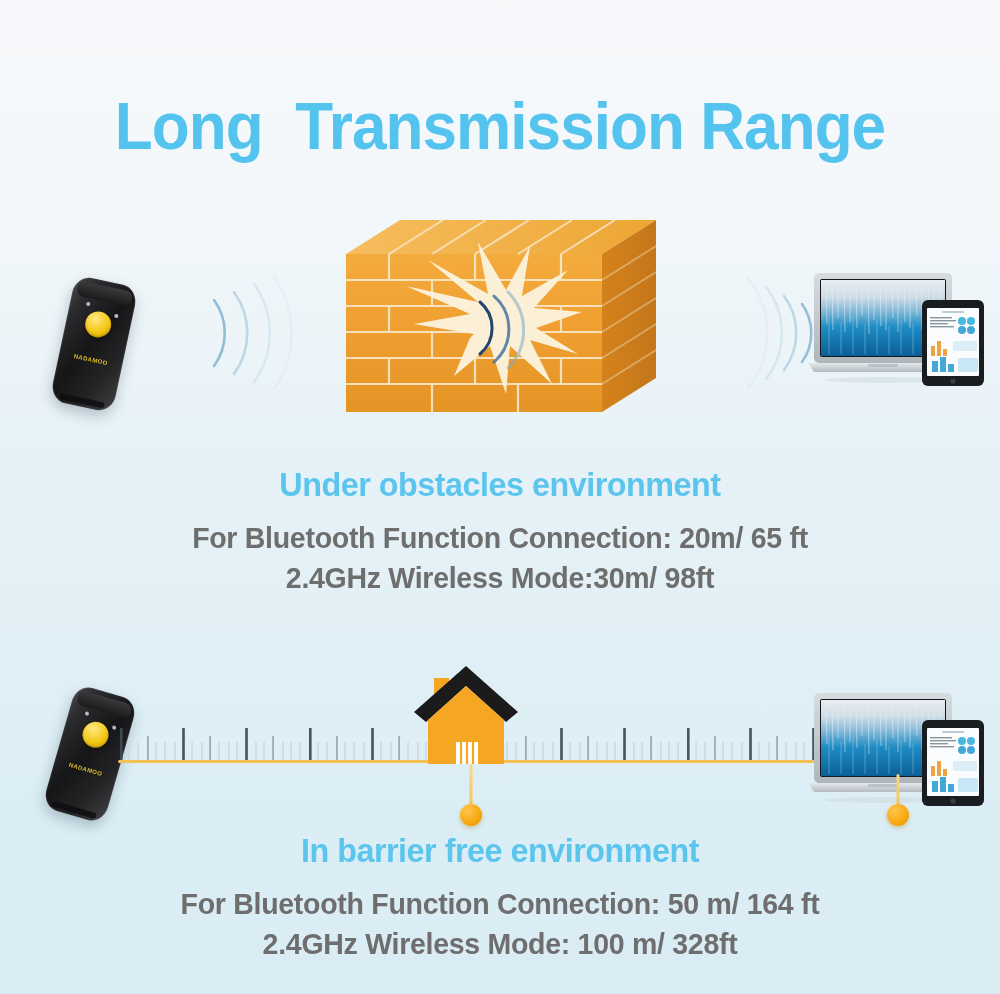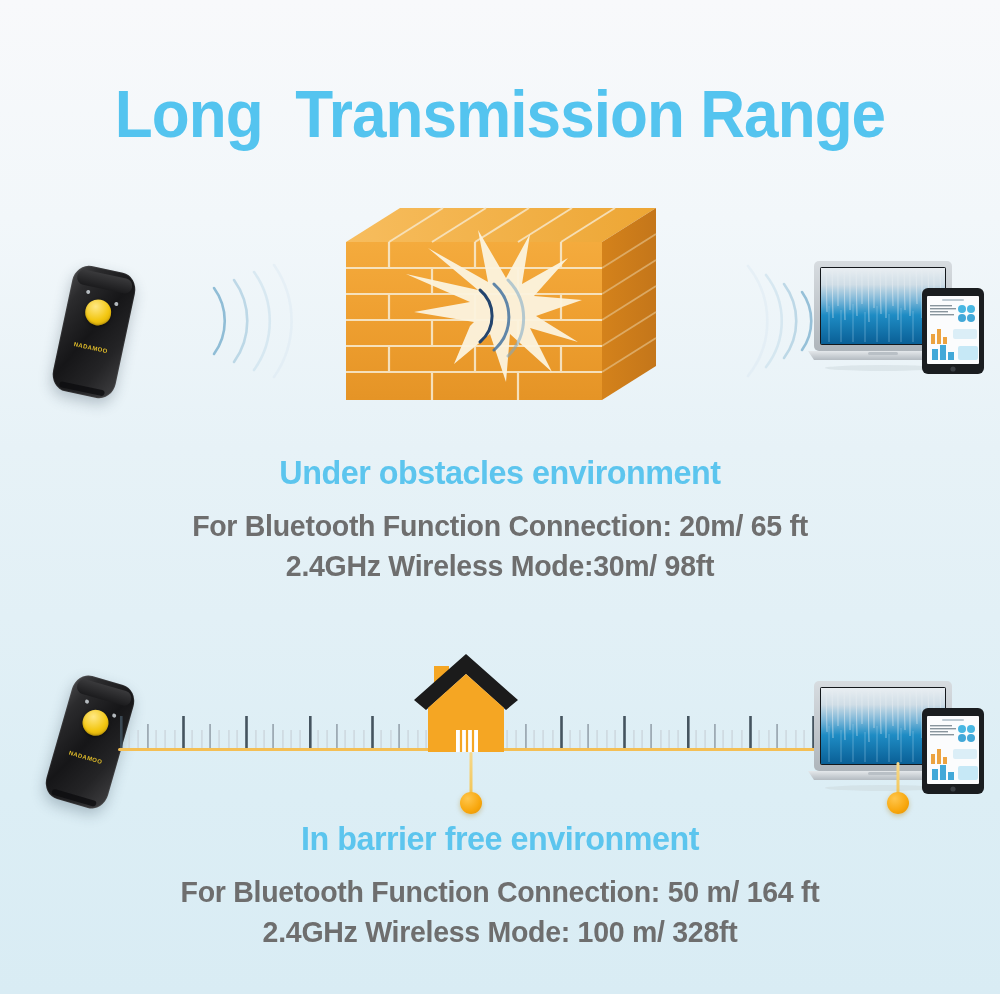--- a/index.html
+++ b/index.html
@@ -2,21 +2,21 @@
 <html><head>
 <meta charset="utf-8">
 <style>
   html,body{margin:0;padding:0;}
   body{
     width:1000px;height:994px;overflow:hidden;
     font-family:"Liberation Sans", sans-serif;
     background:linear-gradient(180deg,#f8f9fb 0%,#f2f7fa 22%,#e7f2f7 45%,#e2f0f6 62%,#dceef5 80%,#d9ecf4 100%);
     position:relative;
   }
-  .stage{position:absolute;inset:0;}
+  .stage{position:absolute;inset:0;margin-top:12px;}
 
   
   .title{
     position:absolute;left:0;right:0;top:78px;
     text-align:center;
     font-size:66px;line-height:72px;
     font-weight:bold;
     letter-spacing:-1px;
     color:#54c4ef;
     white-space:pre;

